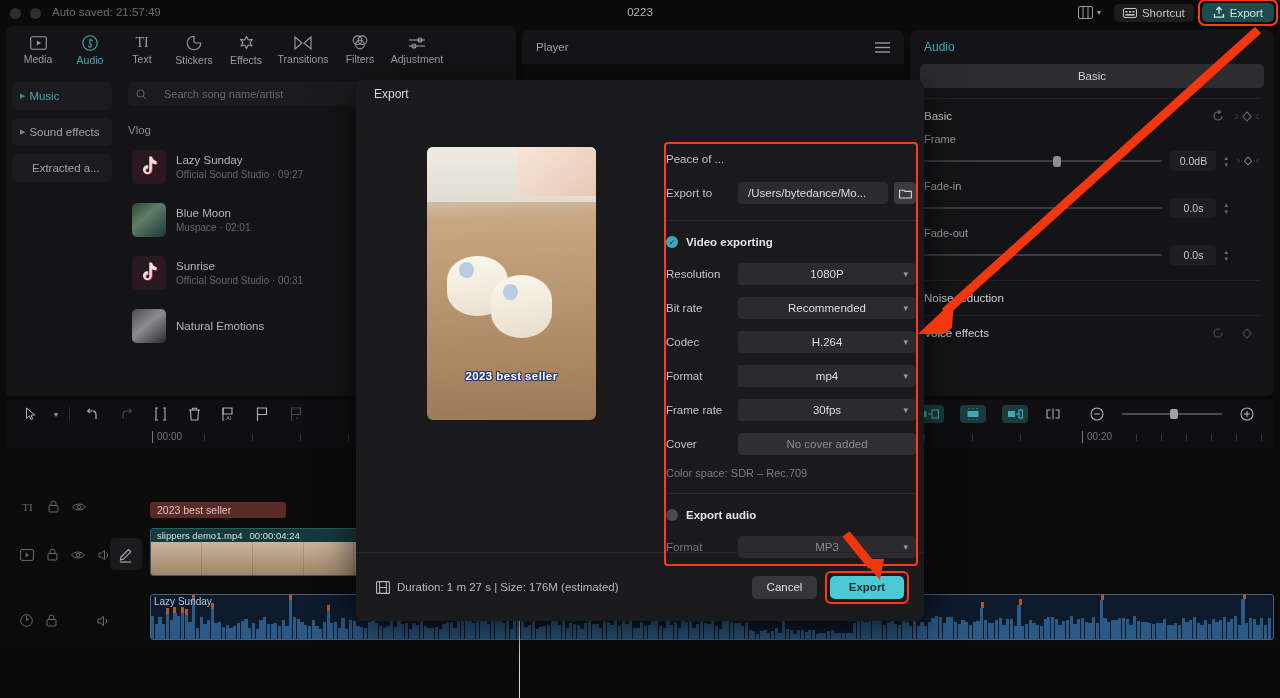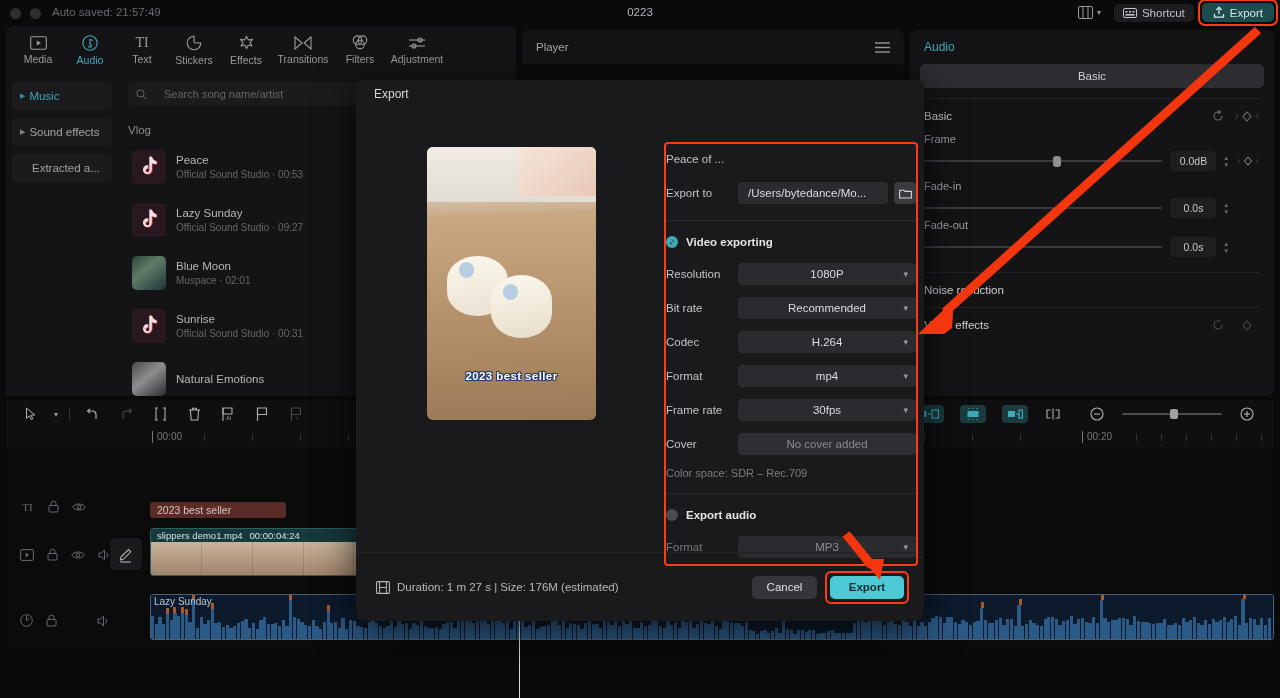--- a/index.html
+++ b/index.html
@@ -294,32 +294,20 @@
     <div class="songs">
       <div class="searchbox">
         <svg width="11" height="11" viewBox="0 0 11 11">
           <circle cx="4.5" cy="4.5" r="3.6" fill="none" stroke="#66666b" stroke-width="1"></circle>
           <line x1="7.2" y1="7.2" x2="10.2" y2="10.2" stroke="#66666b" stroke-width="1"></line>
         </svg>
         <span>Search song name/artist</span>
       </div>
       <div class="grp-title">Vlog</div>
 
-      <div class="song">
-        <div class="cover">
-          <svg width="19" height="21" viewBox="0 0 19 21">
-            <path d="M12.6 1 c0.5 2.6 2 4.2 4.6 4.4 v3.2 c-1.7 0.1 -3.2-0.4 -4.6-1.3 v5.9 c0 5.3 -5.8 7 -8.2 3.2 -1.5-2.5 -0.5-6.8 4.3-7 v3.3 c-0.7 0.1 -1.5 0.4 -1.9 0.8 -1.2 1.2 -0.4 3.6 1.8 3.1 1.2-0.3 1.4-1.4 1.4-2.3 V1 Z" fill="#ee4758"></path>
-            <path d="M11.8 0.6 c0.5 2.6 2 4.2 4.6 4.4 v3.2 c-1.7 0.1 -3.2-0.4 -4.6-1.3 v5.9 c0 5.3 -5.8 7 -8.2 3.2 -1.5-2.5 -0.5-6.8 4.3-7 v3.3 c-0.7 0.1 -1.5 0.4 -1.9 0.8 -1.2 1.2 -0.4 3.6 1.8 3.1 1.2-0.3 1.4-1.4 1.4-2.3 V0.6 Z" fill="#f2f2f2" opacity="0.88"></path>
-          </svg>
-        </div>
-        <div>
-          <div class="s-name">Peace</div>
-          <div class="s-meta">Official Sound Studio · 00:53</div>
-        </div>
-      </div>
 
       <div class="song">
         <div class="cover">
           <svg width="19" height="21" viewBox="0 0 19 21">
             <path d="M12.6 1 c0.5 2.6 2 4.2 4.6 4.4 v3.2 c-1.7 0.1 -3.2-0.4 -4.6-1.3 v5.9 c0 5.3 -5.8 7 -8.2 3.2 -1.5-2.5 -0.5-6.8 4.3-7 v3.3 c-0.7 0.1 -1.5 0.4 -1.9 0.8 -1.2 1.2 -0.4 3.6 1.8 3.1 1.2-0.3 1.4-1.4 1.4-2.3 V1 Z" fill="#ee4758"></path>
             <path d="M11.8 0.6 c0.5 2.6 2 4.2 4.6 4.4 v3.2 c-1.7 0.1 -3.2-0.4 -4.6-1.3 v5.9 c0 5.3 -5.8 7 -8.2 3.2 -1.5-2.5 -0.5-6.8 4.3-7 v3.3 c-0.7 0.1 -1.5 0.4 -1.9 0.8 -1.2 1.2 -0.4 3.6 1.8 3.1 1.2-0.3 1.4-1.4 1.4-2.3 V0.6 Z" fill="#f2f2f2" opacity="0.88"></path>
           </svg>
         </div>
         <div>
           <div class="s-name">Lazy Sunday</div>
@@ -423,21 +411,21 @@
         <div class="slider"></div>
         <div class="numbox">0.0s</div>
         <div class="spin">
             <span>▴</span>
             <span>▾</span>
           </div>
         <div class="kf" style="width:24px"></div>
       </div>
     </div>
 
-    <div class="ctl" style="">
+    <div class="ctl" style="margin-top:8px">
       <div class="ctl-lbl">Fade-out</div>
       <div class="ctl-row">
         <div class="slider"></div>
         <div class="numbox">0.0s</div>
         <div class="spin">
             <span>▴</span>
             <span>▾</span>
           </div>
         <div class="kf" style="width:24px"></div>
       </div>

